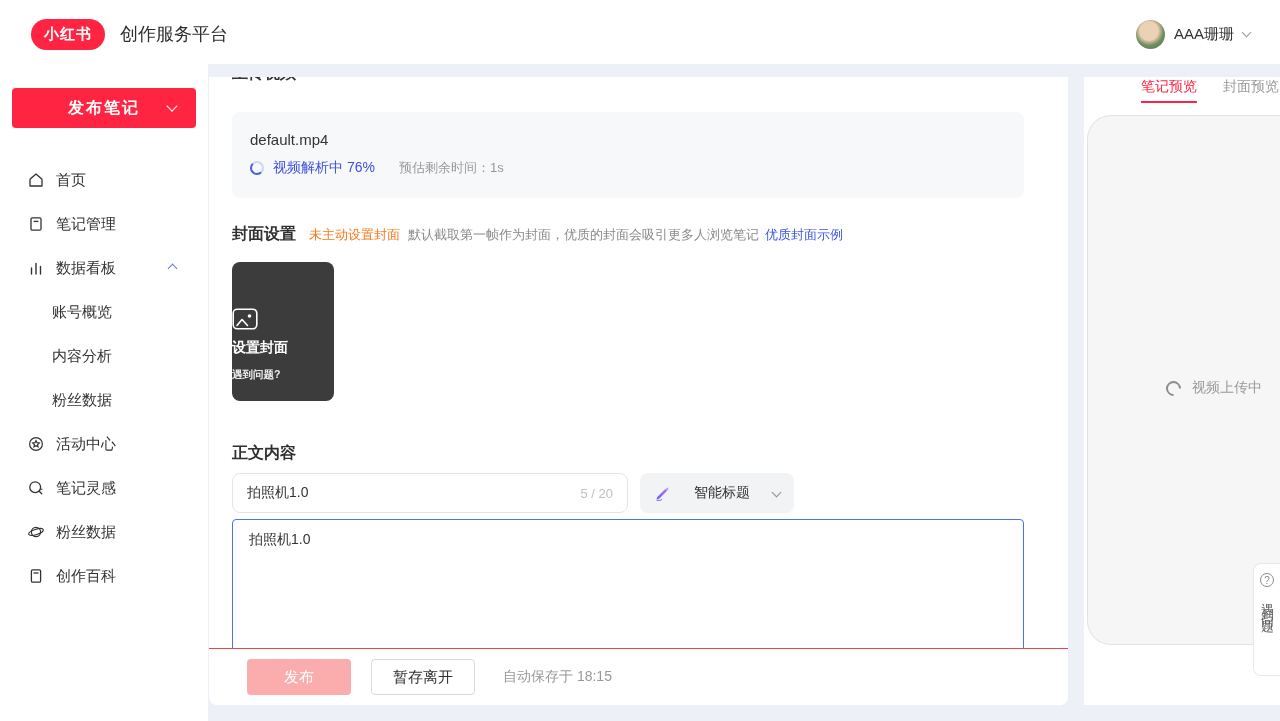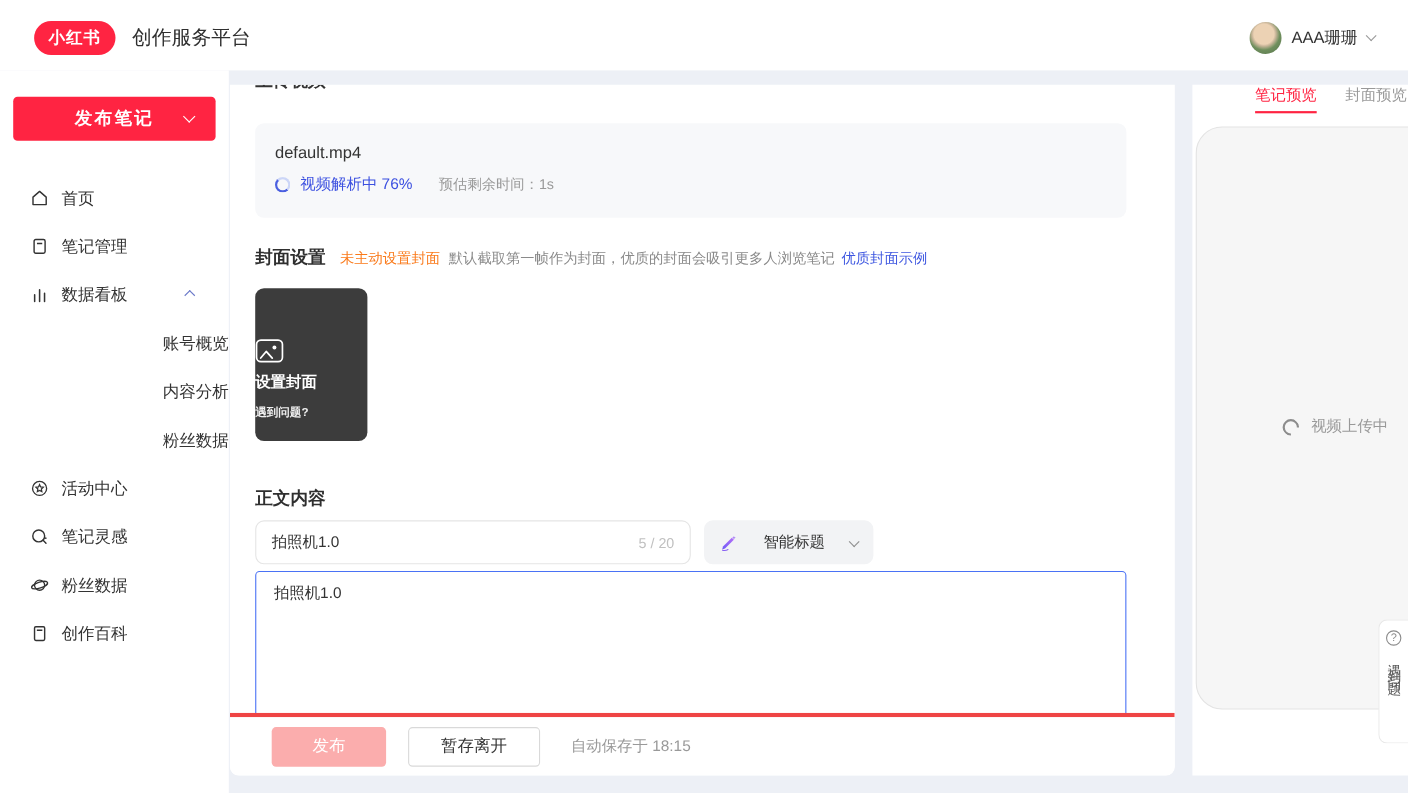--- a/index.html
+++ b/index.html
@@ -28,21 +28,21 @@
   
   .sidebar { position:absolute; top:64px; left:0; bottom:0; width:208px; background:#fff; z-index:30; }
   .publish-btn { position:relative; margin:24px 12px 0; height:40px; background:#ff2442; border-radius:4px;
                  color:#fff; font-size:16px; font-weight:bold; letter-spacing:2px;
                  display:flex; align-items:center; justify-content:center; cursor:pointer; }
   .publish-btn .chev { position:absolute; right:20px; border-color:#fff; width:8px; height:8px; margin-top:-4px; }
   .menu { margin-top:30px; }
   .menu-item { height:44px; display:flex; align-items:center; padding-left:27px; font-size:15px;
                color:#333; cursor:pointer; position:relative; }
   .menu-item .mi-icon { width:18px; height:18px; margin-right:11px; flex:0 0 18px; }
-  .menu-item.sub { padding-left:52px;justify-content:flex-end; }
+  .menu-item.sub { padding-left:52px; }
   .menu-item .expand-chev { position:absolute; right:32px; color:#6b79c9; width:7px; height:7px; }
 
   
   .main-card { position:absolute; left:209px; top:77px; width:859px; bottom:16px; background:#fff;
                border-radius:0 0 8px 8px; overflow:hidden; z-index:10; }
   .clip-wrap { height:8px; overflow:hidden; margin-left:23px; }
   .clip-wrap span { display:block; margin-top:-14px; font-size:16px; font-weight:bold; }
 
   .upload-box { margin:27px 44px 0 23px; height:86px; background:#f7f8fa; border-radius:8px; padding:19px 18px 0; }
   .file-name { font-size:15px; color:#333; }
@@ -72,25 +72,25 @@
   .title-counter { margin-left:auto; color:#c0c0c0; font-size:13px; }
   .smart-btn { margin-left:12px; height:40px; background:#f2f3f5; border-radius:8px; border:none;
                display:flex; align-items:center; padding:0 14px; font-size:14px; color:#333; cursor:pointer; gap:23px; }
   .smart-btn .chev { color:#8f8f8f; margin-top:-2px; }
   .magic-icon { width:17px; height:17px; }
 
   .body-textarea { margin:6px 44px 0 23px; height:160px; border:1px solid #4a72f5; border-radius:4px;
                    padding:11px 16px; font-size:14px; color:#333; background:#fff; }
 
   .footer-bar { position:absolute; left:0; right:0; bottom:0; height:57px; background:#fff;
-                border-top:4px solid #ef4444; display:flex; align-items:center; padding-left:38px;
+                border-top:1px solid #ef4444; display:flex; align-items:center; padding-left:38px;
                 border-radius:0 0 8px 8px; z-index:15; }
   .btn-publish { width:104px; height:36px; background:#fbadad; color:#fff; border:none; border-radius:4px;
                  font-size:15px; cursor:not-allowed; }
-  .btn-save { width:120px; height:36px; margin-left:20px; background:#fff; border:1px solid #d9d9d9;
+  .btn-save { width:104px; height:36px; margin-left:20px; background:#fff; border:1px solid #d9d9d9;
               border-radius:4px; font-size:15px; color:#333; cursor:pointer; }
   .autosave { color:#999; font-size:14px; margin-left:28px; }
 
   
   .right-panel { position:absolute; left:1084px; top:77px; right:0; bottom:16px; background:#fff;
                  overflow:hidden; z-index:5; }
   .tabs { display:flex; margin:1px 0 0 57px; font-size:14px; gap:26px; }
   .tab { padding-bottom:5px; cursor:pointer; color:#999; }
   .tab.active { color:#ff2442; border-bottom:2px solid #ff2442; }
   .phone-card { position:absolute; left:3px; top:38px; width:250px; height:530px; background:#f6f6f6;

